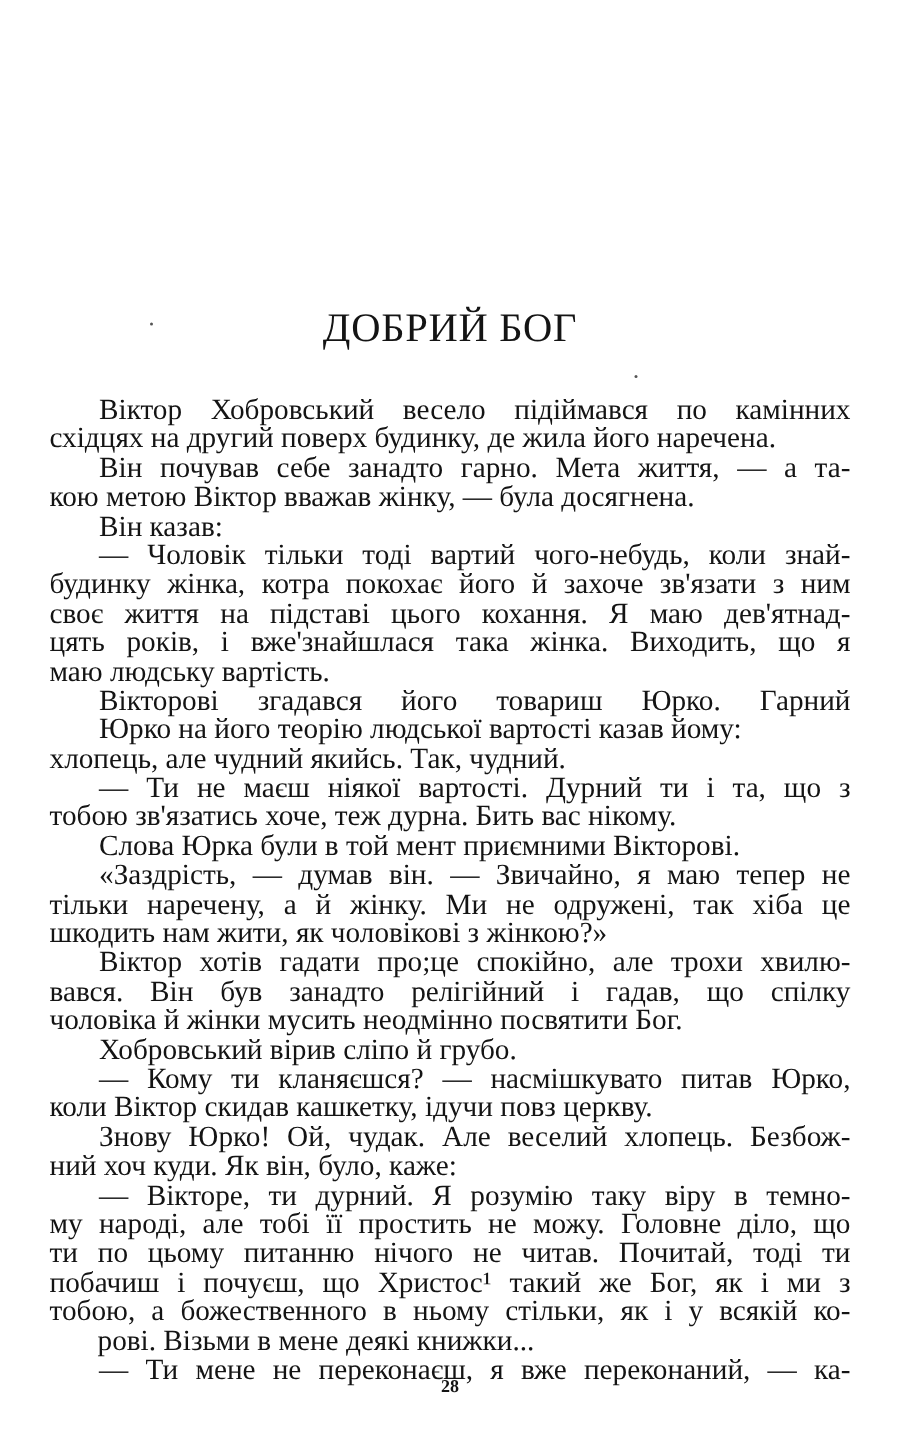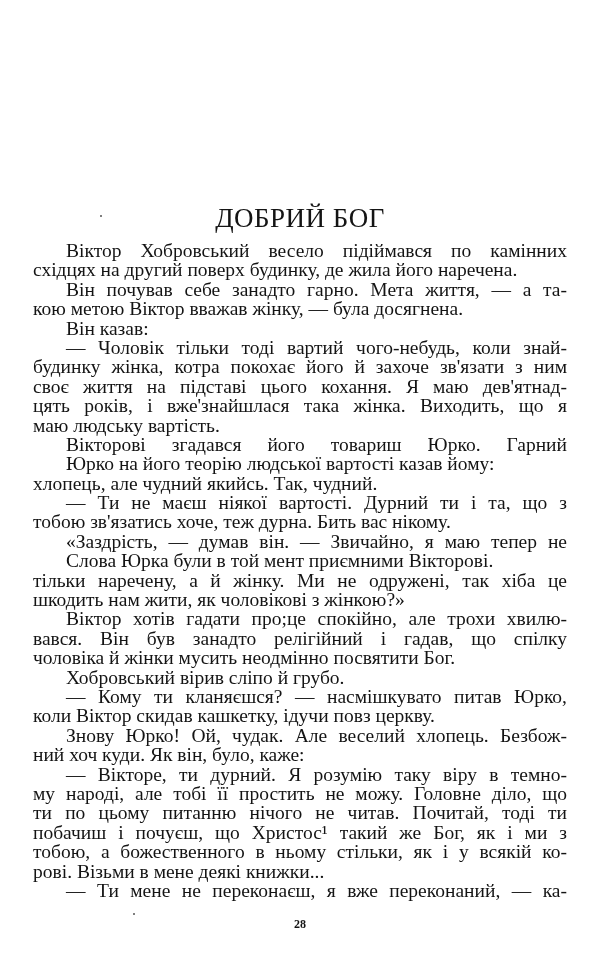--- a/index.html
+++ b/index.html
@@ -76,50 +76,50 @@
 <body>
 
 <div class="page">
   <h1 class="title">ДОБРИЙ БОГ</h1>
 
   <span class="speck" style="left:100px; top:215px;"></span>
   <span class="speck" style="left:423px; top:250px;"></span>
   <span class="speck" style="left:133px; top:913px;"></span>
 
   <div class="body-text" id="body-text">
-      <span class="line indent" style="white-space: normal;">Віктор Хобровський весело підіймався по камінних</span>
+      <span class="line indent" style="white-space: normal; margin-top: 23px;">Віктор Хобровський весело підіймався по камінних</span>
       <span class="line last" style="white-space: normal;">східцях на другий поверх будинку, де жила його наречена.</span>
       <span class="line indent" style="white-space: normal;">Він почував себе занадто гарно. Мета життя, — а та-</span>
       <span class="line last" style="white-space: normal;">кою метою Віктор вважав жінку, — була досягнена.</span>
       <span class="line indent last" style="white-space: normal;">Він казав:</span>
       <span class="line indent" style="white-space: normal;">— Чоловік тільки тоді вартий чого-небудь, коли знай-</span>
       <span class="line" style="white-space: normal;">будинку жінка, котра покохає його й захоче зв'язати з ним</span>
       <span class="line" style="white-space: normal;">своє життя на підставі цього кохання. Я маю дев'ятнад-</span>
       <span class="line" style="white-space: normal;">цять років, і вже'знайшлася така жінка. Виходить, що я</span>
       <span class="line last" style="white-space: normal;">маю людську вартість.</span>
       <span class="line indent" style="white-space: normal;">Вікторові згадався його товариш Юрко. Гарний</span>
       <span class="line indent last" style="white-space: normal;">Юрко на його теорію людської вартості казав йому:</span>
       <span class="line last" style="white-space: normal;">хлопець, але чудний якийсь. Так, чудний.</span>
       <span class="line indent" style="white-space: normal;">— Ти не маєш ніякої вартості. Дурний ти і та, що з</span>
       <span class="line last" style="white-space: normal;">тобою зв'язатись хоче, теж дурна. Бить вас нікому.</span>
+      <span class="line indent last" style="white-space: normal;">Слова Юрка були в той мент приємними Вікторові.</span>
       <span class="line indent" style="white-space: normal;">«Заздрість, — думав він. — Звичайно, я маю тепер не</span>
-      <span class="line indent last" style="white-space: normal;">Слова Юрка були в той мент приємними Вікторові.</span>
       <span class="line" style="white-space: normal;">тільки наречену, а й жінку. Ми не одружені, так хіба це</span>
       <span class="line last" style="white-space: normal;">шкодить нам жити, як чоловікові з жінкою?»</span>
       <span class="line indent" style="white-space: normal;">Віктор хотів гадати про;це спокійно, але трохи хвилю-</span>
       <span class="line" style="white-space: normal;">вався. Він був занадто релігійний і гадав, що спілку</span>
       <span class="line last" style="white-space: normal;">чоловіка й жінки мусить неодмінно посвятити Бог.</span>
       <span class="line indent last" style="white-space: normal;">Хобровський вірив сліпо й грубо.</span>
       <span class="line indent" style="white-space: normal;">— Кому ти кланяєшся? — насмішкувато питав Юрко,</span>
       <span class="line last" style="white-space: normal;">коли Віктор скидав кашкетку, ідучи повз церкву.</span>
       <span class="line indent" style="white-space: normal;">Знову Юрко! Ой, чудак. Але веселий хлопець. Безбож-</span>
       <span class="line last" style="white-space: normal;">ний хоч куди. Як він, було, каже:</span>
       <span class="line indent" style="white-space: normal;">— Вікторе, ти дурний. Я розумію таку віру в темно-</span>
       <span class="line" style="white-space: normal;">му народі, але тобі її простить не можу. Головне діло, що</span>
       <span class="line" style="white-space: normal;">ти по цьому питанню нічого не читав. Почитай, тоді ти</span>
       <span class="line" style="white-space: normal;">побачиш і почуєш, що Христос¹ такий же Бог, як і ми з</span>
       <span class="line" style="white-space: normal;">тобою, а божественного в ньому стільки, як і у всякій ко-</span>
-      <span class="line last" style="white-space: normal;">рові. Візьми в мене деякі книжки...</span>
+      <span class="line last" style="white-space: normal; margin-left: 32px;">рові. Візьми в мене деякі книжки...</span>
       <span class="line indent" style="white-space: normal;">— Ти мене не переконаєш, я вже переконаний, — ка-</span>
     </div>
 
   <div class="page-number">28</div>
 </div>
 
 </body></html>

